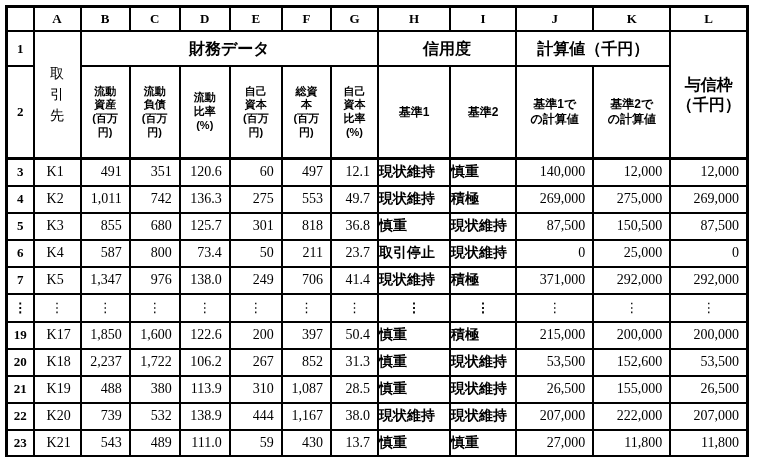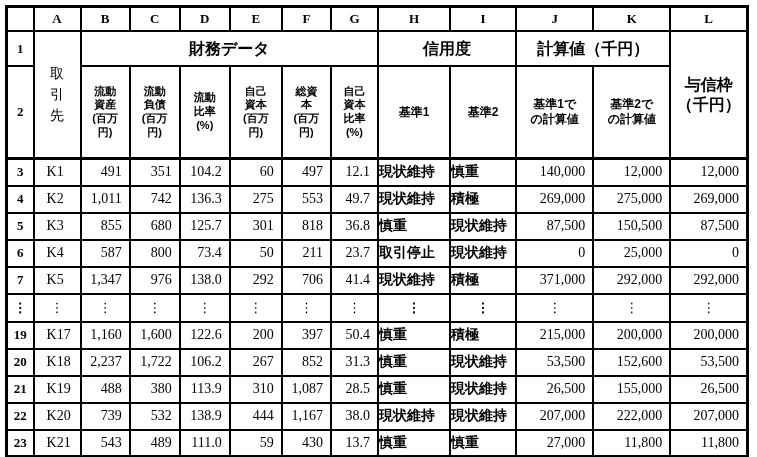--- a/index.html
+++ b/index.html
@@ -166,21 +166,21 @@
         <th class="sub-head wide">基準2で
 の計算値</th>
       </tr>
     </thead>
     <tbody id="tbody">
         <tr>
     <th class="hdr">3</th>
     <td class="c-client">K1</td>
     <td class="num">491</td>
     <td class="num">351</td>
-    <td class="num">104.2</td>
+    <td class="num">120.6</td>
     <td class="num">60</td>
     <td class="num">497</td>
     <td class="num">12.1</td>
     <td class="jp">現状維持</td>
     <td class="jp">慎重</td>
     <td class="num">140,000</td>
     <td class="num">12,000</td>
     <td class="num">12,000</td>
   </tr>
         <tr>
@@ -227,21 +227,21 @@
     <td class="num">0</td>
     <td class="num">25,000</td>
     <td class="num">0</td>
   </tr>
         <tr>
     <th class="hdr">7</th>
     <td class="c-client">K5</td>
     <td class="num">1,347</td>
     <td class="num">976</td>
     <td class="num">138.0</td>
-    <td class="num">292</td>
+    <td class="num">249</td>
     <td class="num">706</td>
     <td class="num">41.4</td>
     <td class="jp">現状維持</td>
     <td class="jp">積極</td>
     <td class="num">371,000</td>
     <td class="num">292,000</td>
     <td class="num">292,000</td>
   </tr>
         <tr class="dots-row">
     <th class="hdr">⋮</th>
@@ -254,21 +254,21 @@
     <td class="num">⋮</td>
     <td class="jp">⋮</td>
     <td class="jp">⋮</td>
     <td class="num">⋮</td>
     <td class="num">⋮</td>
     <td class="num">⋮</td>
   </tr>
         <tr>
     <th class="hdr">19</th>
     <td class="c-client">K17</td>
-    <td class="num">1,160</td>
+    <td class="num">1,850</td>
     <td class="num">1,600</td>
     <td class="num">122.6</td>
     <td class="num">200</td>
     <td class="num">397</td>
     <td class="num">50.4</td>
     <td class="jp">慎重</td>
     <td class="jp">積極</td>
     <td class="num">215,000</td>
     <td class="num">200,000</td>
     <td class="num">200,000</td>

